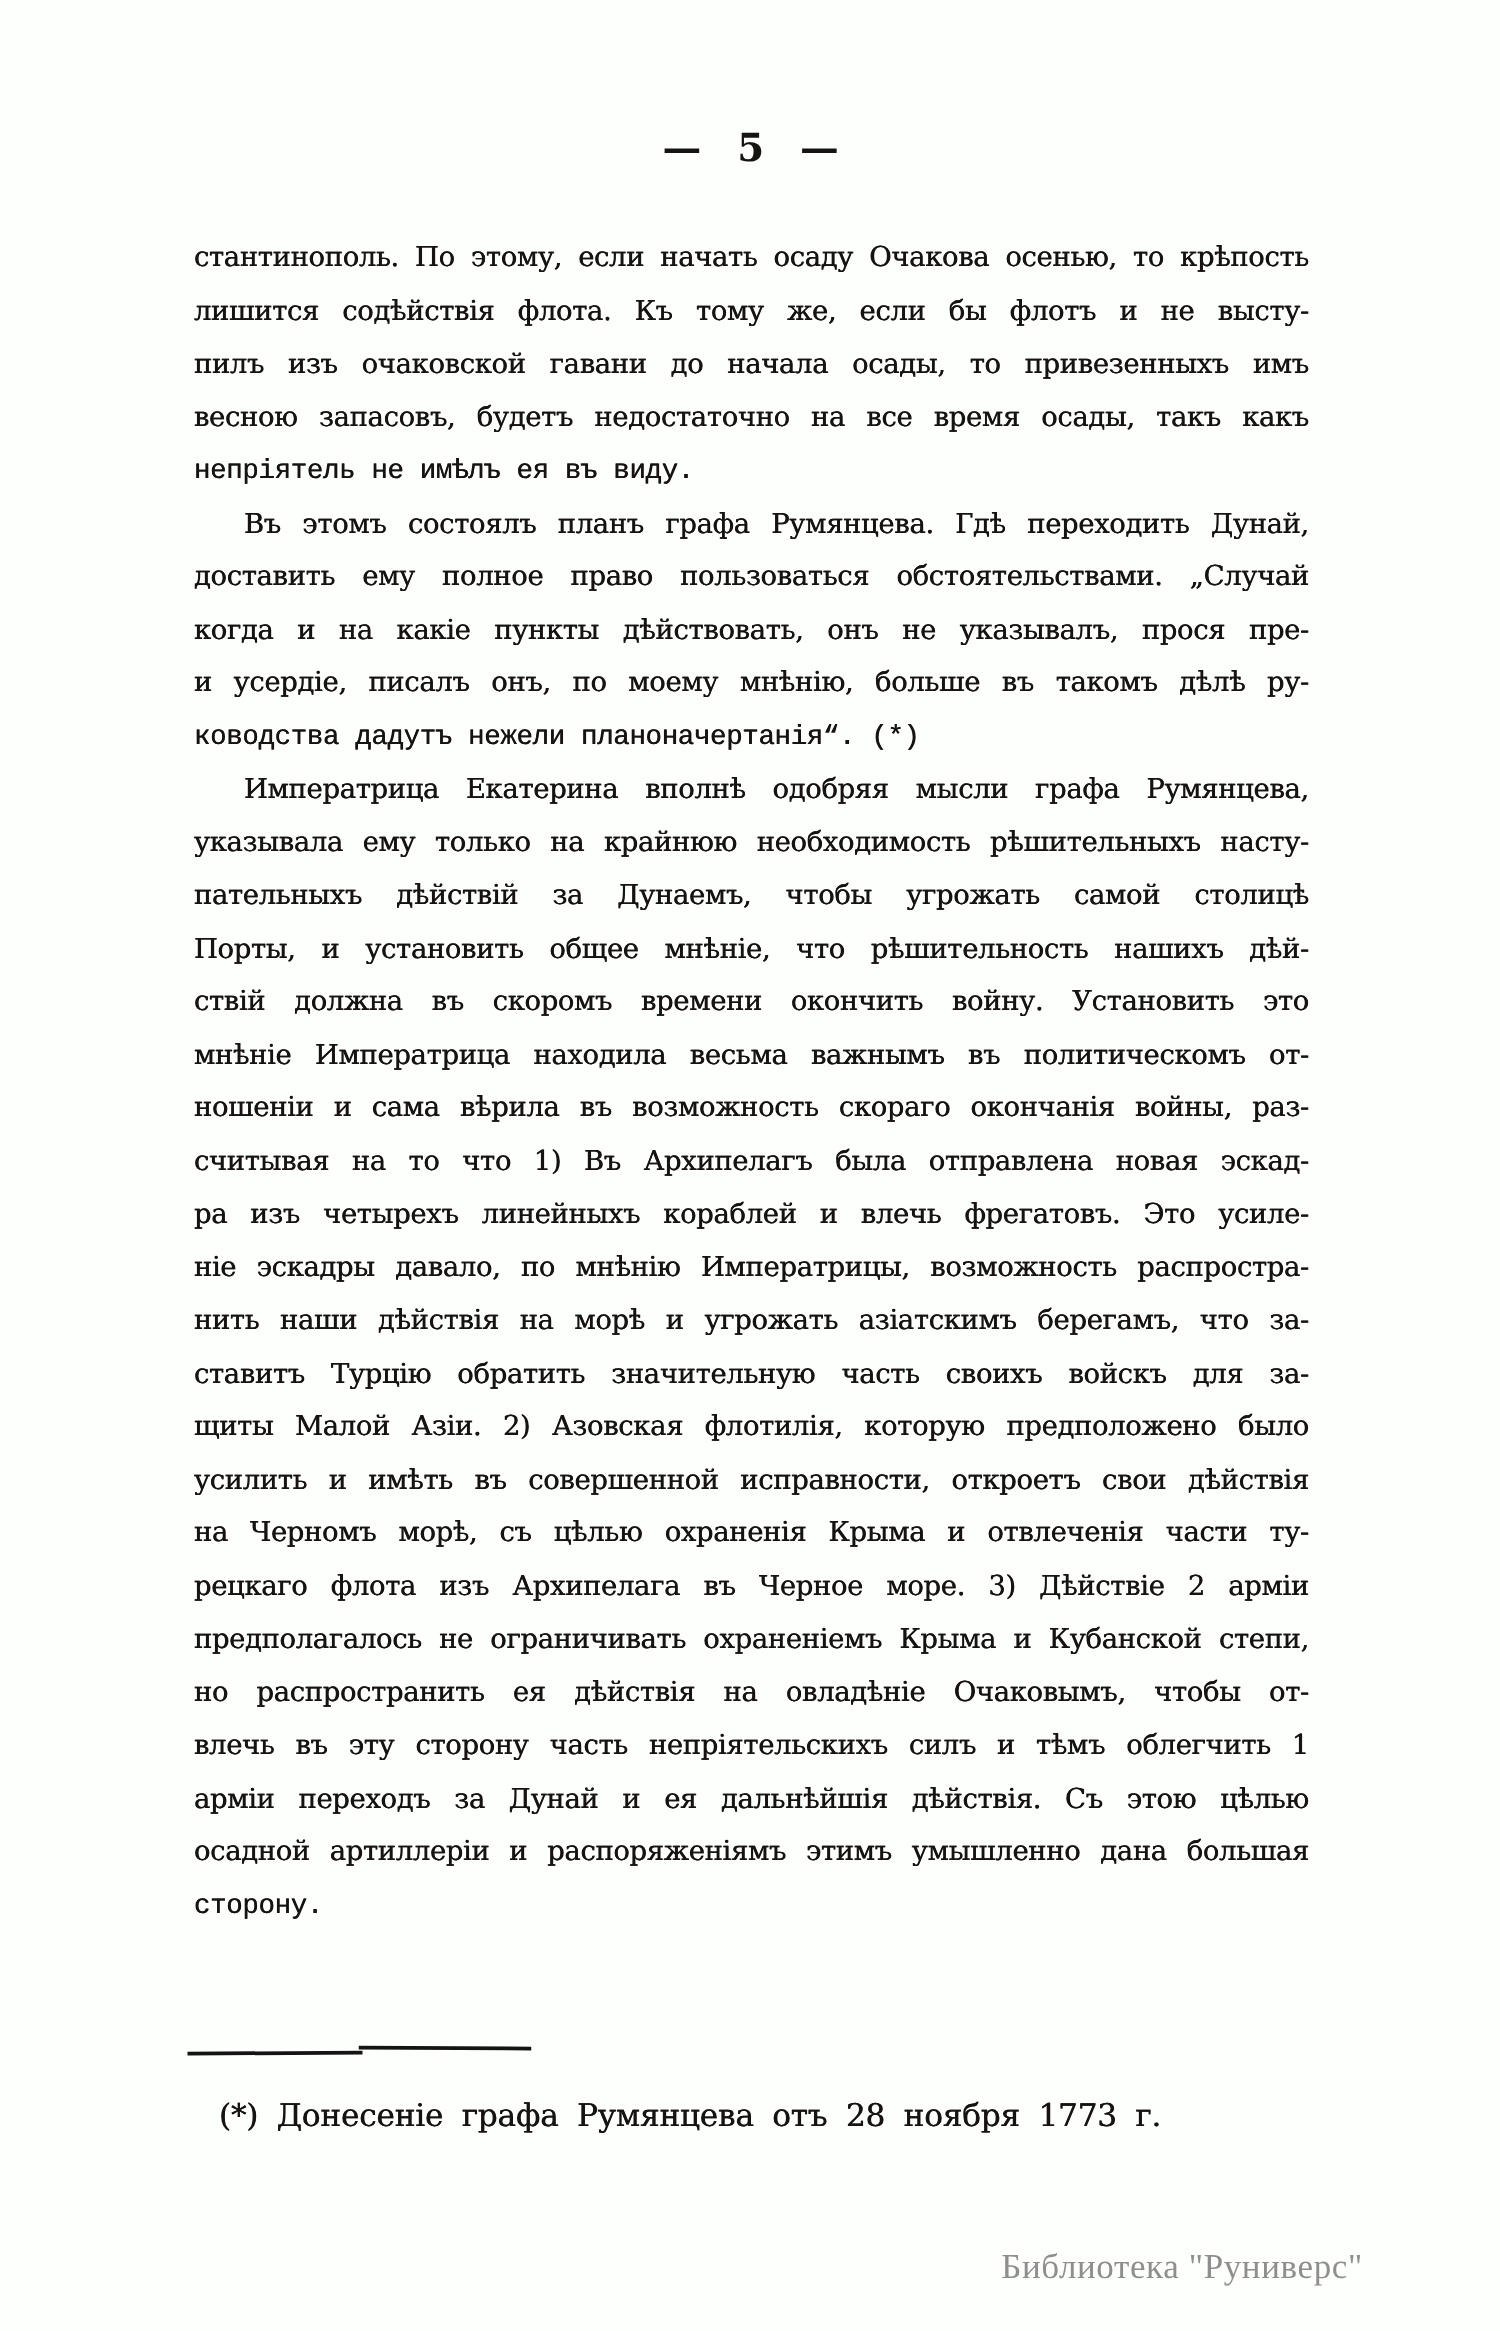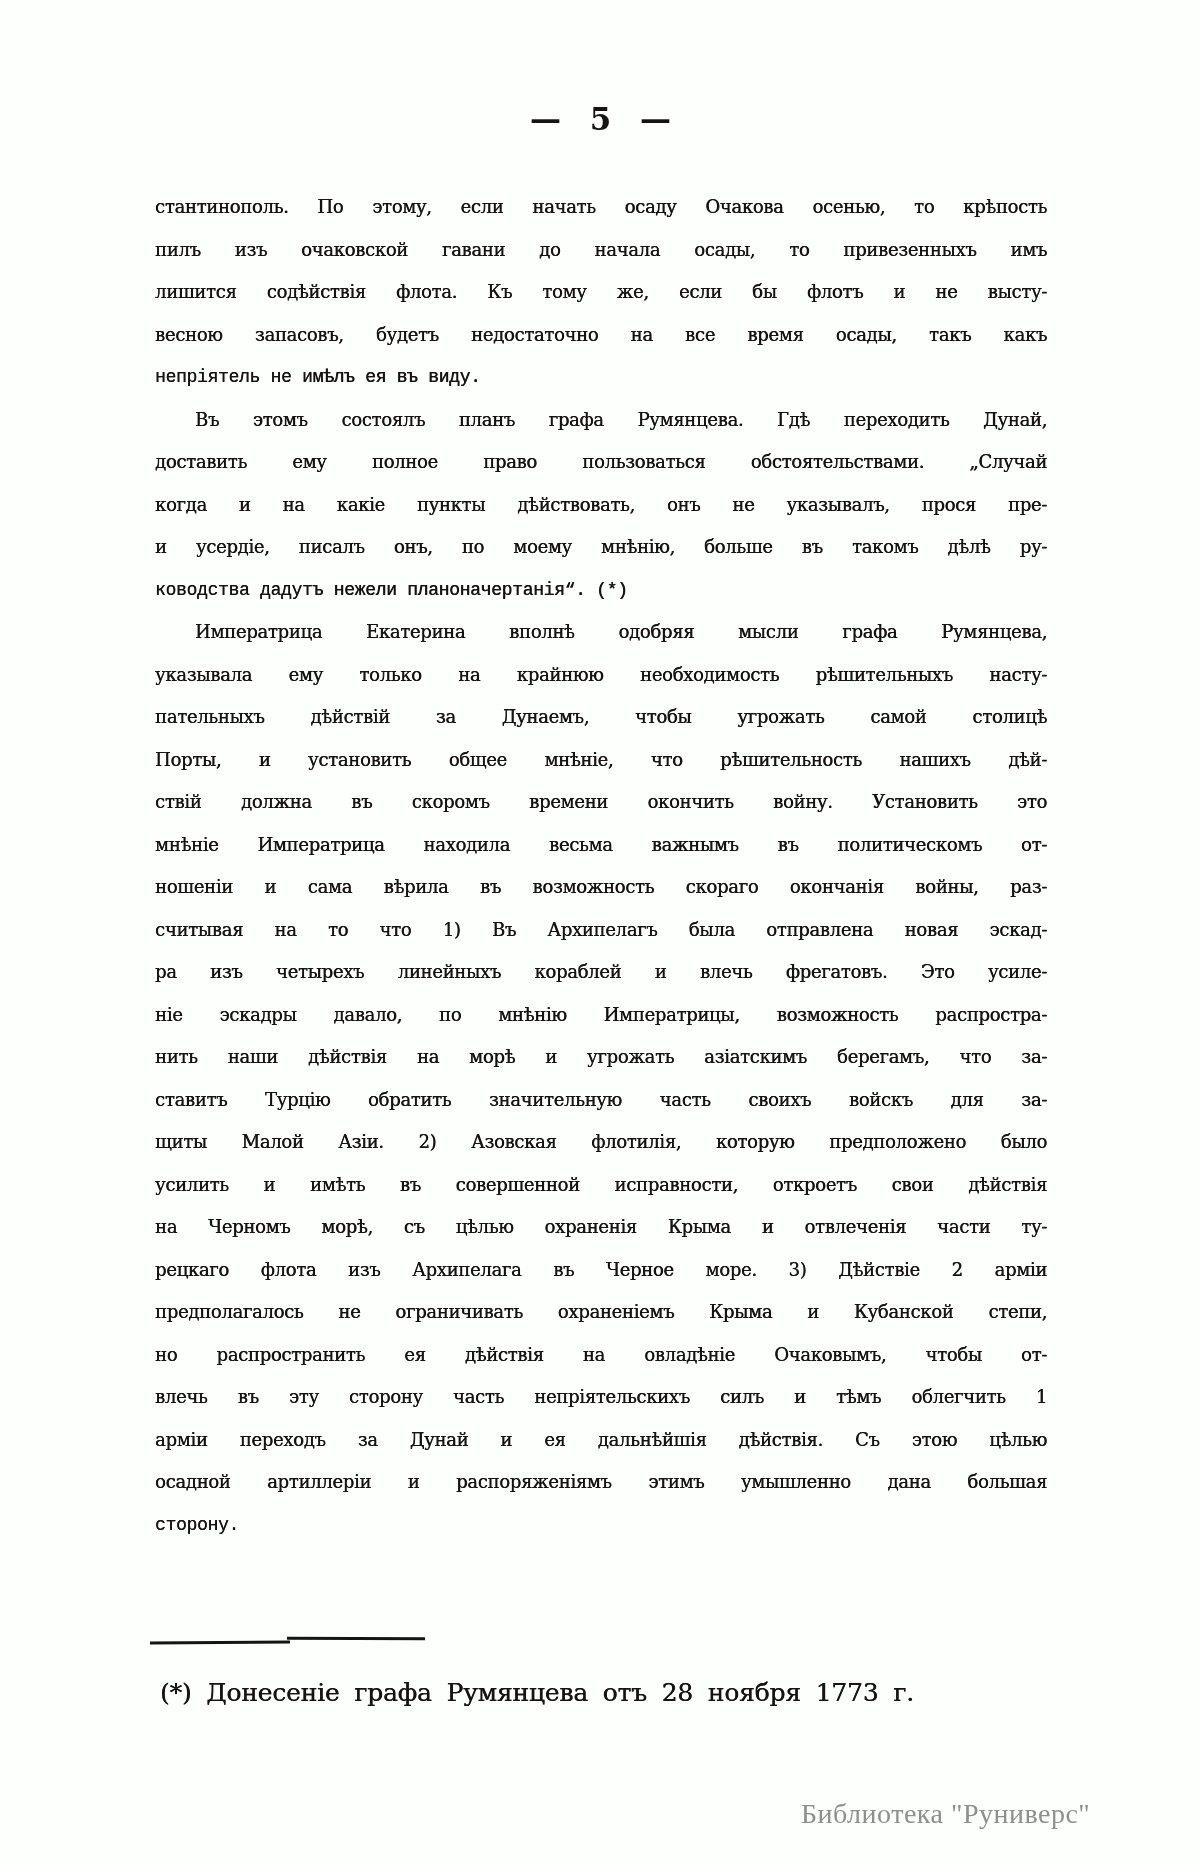--- a/index.html
+++ b/index.html
@@ -32,21 +32,21 @@
   .body-text {
     position: absolute;
     left: 155px;
     top 186px;
     top: 186px;
     width: 892px;
   }
   .body-text .line {
     height: 42.5px;
     line-height: 42.5px;
-    font-size: 18px;
+    font-size: 22px;
     letter-spacing: -0.3px;
     text-shadow: 0.35px 0 0 currentColor;
     text-align: justify;
     text-align-last: justify;
     white-space: nowrap;
     overflow: visible;
   }
   .body-text .line.last {
     text-align-last: left;
     white-space: nowrap;
@@ -67,21 +67,21 @@
     transform: rotate(-0.35deg);
   }
   .footnote-rule-b {
     left: 287px;
     top: 1637px;
     width: 138px;
     transform: rotate(0.3deg);
   }
   .footnote {
     position: absolute;
-    left: 160px;
+    left: 175px;
     top: 1676px;
     width: 800px;
     font-size: 25px;
     line-height: 34px;
     letter-spacing: -0.2px;
     word-spacing: 7px;
     text-shadow: 0.35px 0 0 currentColor;
     white-space: nowrap;
   }
   .watermark {
@@ -97,22 +97,22 @@
 </style>
 </head>
 <body>
 
 <div class="page">
 
   <div class="page-number">— 5 —</div>
 
   <div class="body-text">
       <div class="line">стантинополь. По этому, если начать осаду Очакова осенью, то крѣпость</div>
+      <div class="line">лишится содѣйствія флота. Къ тому же, если бы флотъ и не высту-</div>
       <div class="line">пилъ изъ очаковской гавани до начала осады, то привезенныхъ имъ</div>
-      <div class="line">лишится содѣйствія флота. Къ тому же, если бы флотъ и не высту-</div>
       <div class="line">весною запасовъ, будетъ недостаточно на все время осады, такъ какъ</div>
       <div class="line last">непріятель не имѣлъ ея въ виду.</div>
       <div class="line indent">Въ этомъ состоялъ планъ графа Румянцева. Гдѣ переходить Дунай,</div>
       <div class="line">доставить ему полное право пользоваться обстоятельствами. „Случай</div>
       <div class="line">когда и на какіе пункты дѣйствовать, онъ не указывалъ, прося пре-</div>
       <div class="line">и усердіе, писалъ онъ, по моему мнѣнію, больше въ такомъ дѣлѣ ру-</div>
       <div class="line last">ководства дадутъ нежели планоначертанія“. (*)</div>
       <div class="line indent">Императрица Екатерина вполнѣ одобряя мысли графа Румянцева,</div>
       <div class="line">указывала ему только на крайнюю необходимость рѣшительныхъ насту-</div>
       <div class="line">пательныхъ дѣйствій за Дунаемъ, чтобы угрожать самой столицѣ</div>

